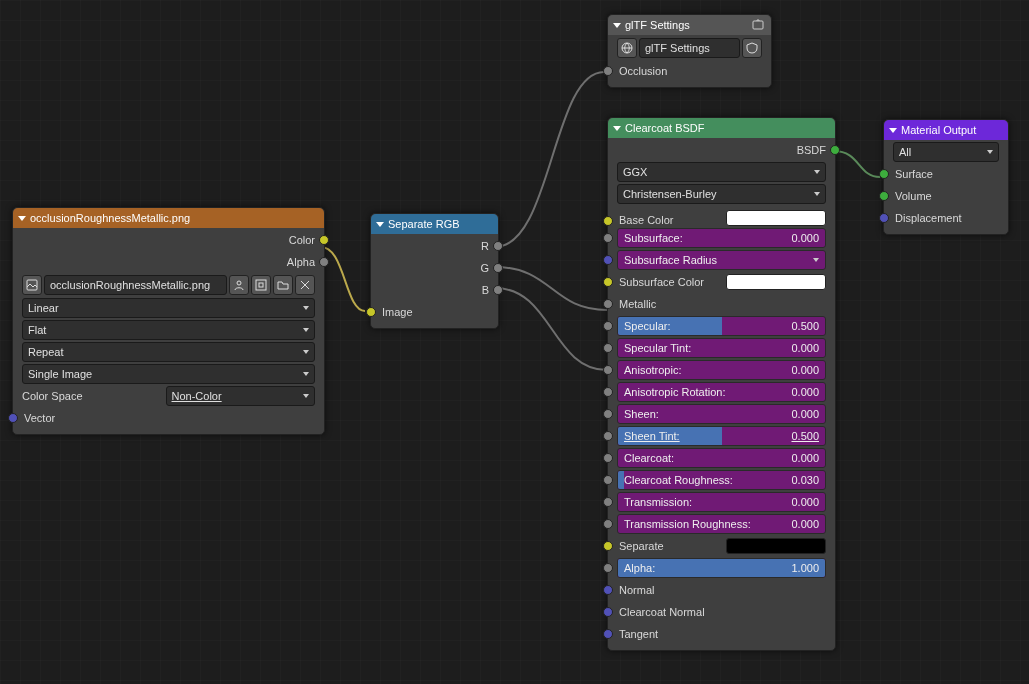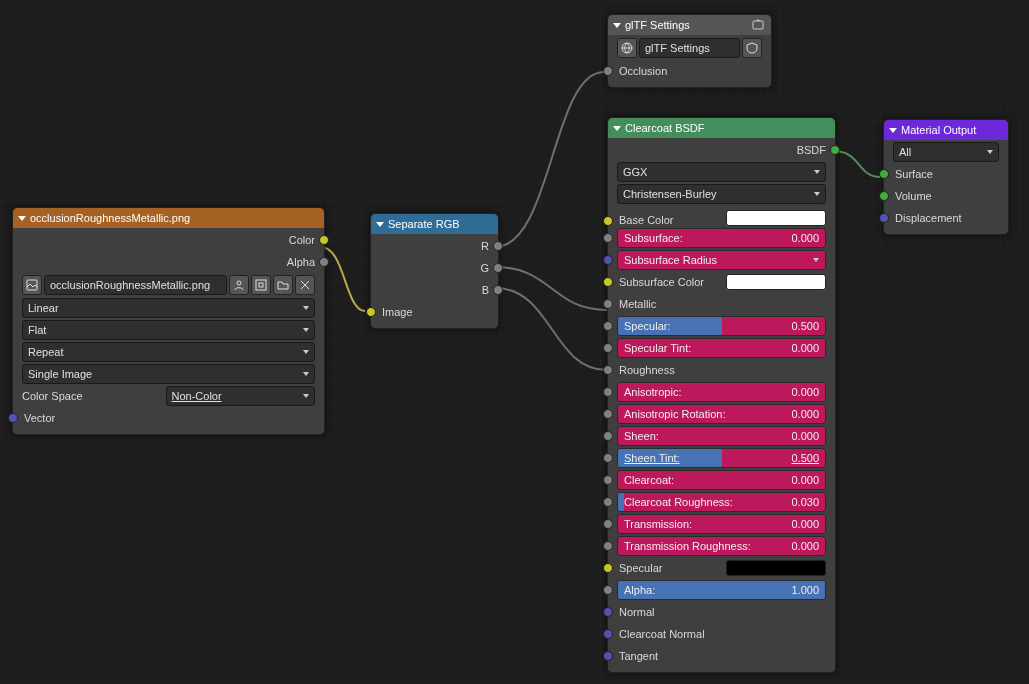--- a/index.html
+++ b/index.html
@@ -32,21 +32,21 @@
     .sock { position:absolute; width:10px;height:10px;border-radius:50%;
       border:1px solid #222; }
     .sock.l { left:-14px;} .sock.r { right:-14px;}
     .c-yellow{background:#c7c729;} .c-gray{background:#808080;}
     .c-blue{background:#5151b7;} .c-green{background:#3dad3d;}
     .sel { background:#2f2f2f; border:1px solid #1a1a1a; border-radius:3px;
       height:20px; padding:0 5px; display:flex; align-items:center;
       justify-content:space-between; color:#e0e0e0; }
     .chev { width:0;height:0;border-left:3px solid transparent;
       border-right:3px solid transparent;border-top:4px solid #ccc;}
-    .slider { background:#be185d; border:1px solid #2a2a2a; border-radius:3px;
+    .slider { background:#701a75; border:1px solid #2a2a2a; border-radius:3px;
       height:20px; display:flex; align-items:center; justify-content:space-between;
       padding:0 6px; color:#eee; overflow:hidden; position:relative;}
     .slider .fill { position:absolute; left:0;top:0;bottom:0; background:#4772b3; z-index:0;}
     .slider span { position:relative; z-index:1;}
     .swatch { width:100px; height:16px; border-radius:3px; border:1px solid #222;}
     .sw-white{background:#fff;} .sw-black{background:#000;}
     .icon { display:inline-flex; width:16px;height:16px; align-items:center; justify-content:center; }
     .icon svg { stroke:#ccc; fill:none; }
     .plain { padding-left:2px; }
     .filebar { display:flex; gap:2px; align-items:center; height:22px; }
@@ -258,24 +258,20 @@
           <span>0.500</span>
         </div>
       </div>
       <div class="row" style="gap: 0px;">
         <span class="sock l c-gray"></span>
         <div class="slider" style="flex: 1 1 0%;">
           <span>Specular Tint:</span>
           <span>0.000</span>
         </div>
       </div>
-      <div class="row" style="gap: 0px;">
-        <span class="sock l c-gray"></span>
-        <span class="plain">Roughness</span>
-      </div>
       <div class="row" style="gap: 0px; border-radius: 10px;">
         <span class="sock l c-gray"></span>
         <div class="slider" style="flex: 1 1 0%;">
           <span>Anisotropic:</span>
           <span>0.000</span>
         </div>
       </div>
       <div class="row" style="gap: 0px;">
         <span class="sock l c-gray"></span>
         <div class="slider" style="flex: 1 1 0%;">
@@ -322,21 +318,21 @@
       </div>
       <div class="row" style="gap: 0px;">
         <span class="sock l c-gray"></span>
         <div class="slider" style="flex: 1 1 0%;">
           <span>Transmission Roughness:</span>
           <span>0.000</span>
         </div>
       </div>
       <div class="row" style="gap: 0px;">
         <span class="sock l c-yellow"></span>
-        <span class="plain" style="flex: 1 1 0%;">Specular</span>
+        <span class="plain" style="flex: 1 1 0%;">Separate</span>
         <span class="swatch sw-black"></span>
       </div>
       <div class="row" style="gap: 0px;">
         <span class="sock l c-gray"></span>
         <div class="slider" style="flex: 1 1 0%;">
           <div class="fill" style="width: 100%;"></div>
           <span>Alpha:</span>
           <span>1.000</span>
         </div>
       </div>

